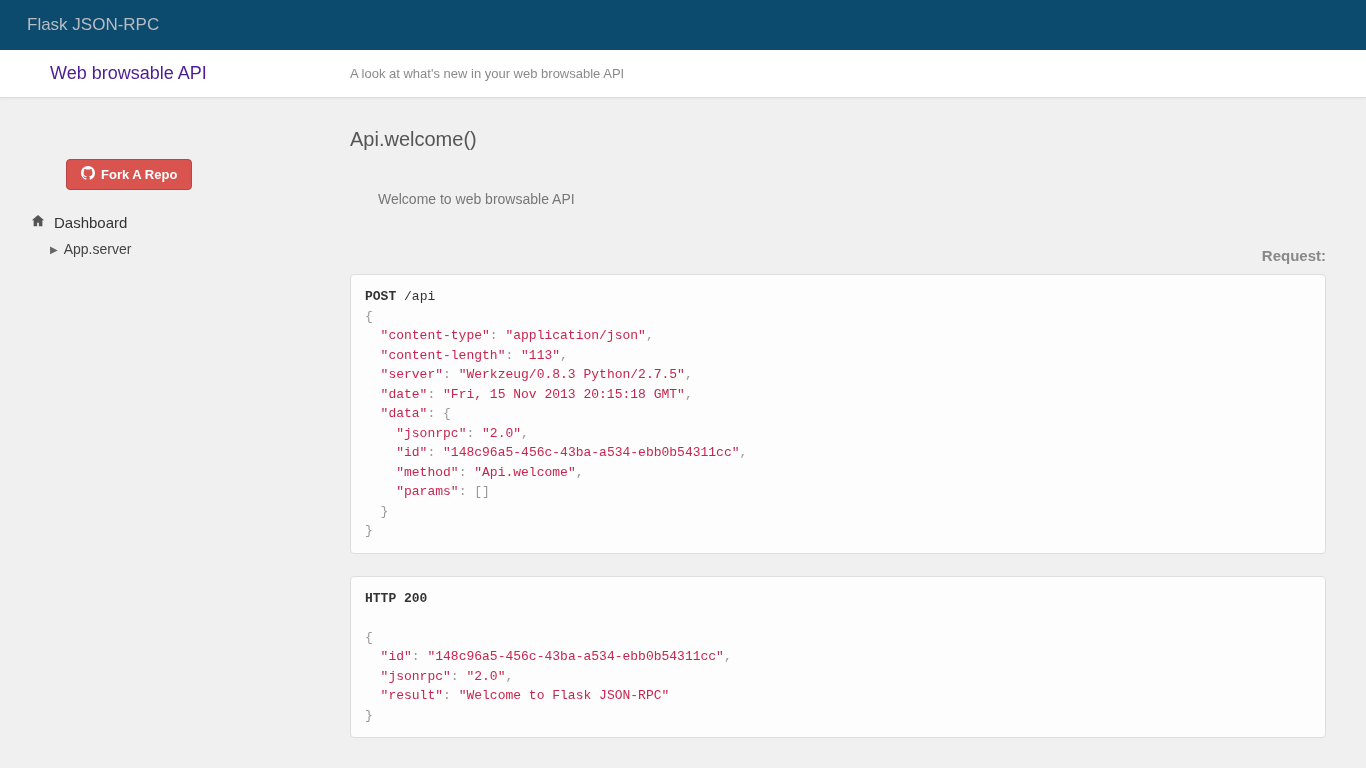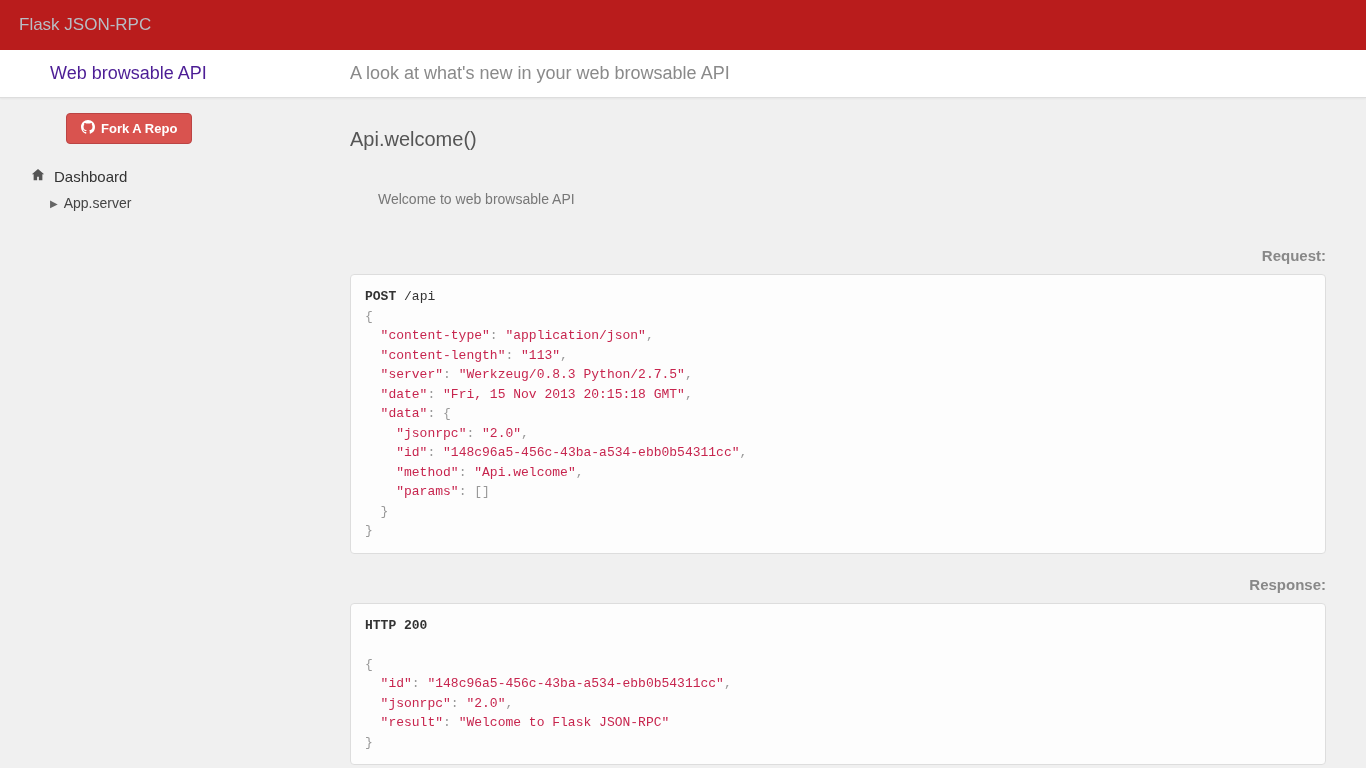--- a/index.html
+++ b/index.html
@@ -6,25 +6,25 @@
 body {
   font-family: "Helvetica Neue", Helvetica, Arial, sans-serif;
   font-size: 14px;
   background: #f0f0f0;
   color: #333;
   width: 1366px;
   height: 768px;
   overflow: hidden;
 }
 .topbar {
-  background: #b91c1c;
+  background: #0c4a6e;
   height: 50px;
   display: flex;
   align-items: center;
-  padding: 0 19px;
+  padding: 0 27px;
 }
 .topbar-title {
   color: #b8bdc4;
   font-size: 17px;
   font-weight: 400;
 }
 .subheader {
   background: #fff;
   border-bottom: 1px solid #ddd;
   height: 48px;
@@ -34,30 +34,31 @@
   box-shadow: 0 1px 2px rgba(0,0,0,0.05);
 }
 .subheader-title {
   color: #4c1d95;
   font-size: 18px;
   font-weight: 400;
   width: 300px;
 }
 .subheader-desc {
   color: #8a8a8a;
-  font-size: 18px;
+  font-size: 13px;
 }
 .main-wrap {
   display: flex;
   height: calc(100% - 98px);
 }
 .sidebar {
   width: 310px;
   padding: 15px 30px;
   flex-shrink: 0;
+  margin-top: 46px;
 }
 .fork-btn {
   background: #d9534f;
   border: 1px solid #b44;
   color: #fff;
   padding: 6px 14px;
   border-radius: 4px;
   font-size: 13px;
   font-weight: 600;
   display: inline-flex;
@@ -184,21 +185,20 @@
   <span class="tk-s">"server"</span><span class="tk-p">:</span> <span class="tk-s">"Werkzeug/0.8.3 Python/2.7.5"</span><span class="tk-p">,</span>
   <span class="tk-s">"date"</span><span class="tk-p">:</span> <span class="tk-s">"Fri, 15 Nov 2013 20:15:18 GMT"</span><span class="tk-p">,</span>
   <span class="tk-s">"data"</span><span class="tk-p">:</span> <span class="tk-p">{</span>
     <span class="tk-s">"jsonrpc"</span><span class="tk-p">:</span> <span class="tk-s">"2.0"</span><span class="tk-p">,</span>
     <span class="tk-s">"id"</span><span class="tk-p">:</span> <span class="tk-s">"148c96a5-456c-43ba-a534-ebb0b54311cc"</span><span class="tk-p">,</span>
     <span class="tk-s">"method"</span><span class="tk-p">:</span> <span class="tk-s">"Api.welcome"</span><span class="tk-p">,</span>
     <span class="tk-s">"params"</span><span class="tk-p">:</span> <span class="tk-p">[]</span>
   <span class="tk-p">}</span>
 <span class="tk-p">}</span></div>
 
-    <div class="section-label">Response:</div>
     <div class="code-block"><span class="tk-k">HTTP 200</span>
 
 <span class="tk-p">{</span>
   <span class="tk-s">"id"</span><span class="tk-p">:</span> <span class="tk-s">"148c96a5-456c-43ba-a534-ebb0b54311cc"</span><span class="tk-p">,</span>
   <span class="tk-s">"jsonrpc"</span><span class="tk-p">:</span> <span class="tk-s">"2.0"</span><span class="tk-p">,</span>
   <span class="tk-s">"result"</span><span class="tk-p">:</span> <span class="tk-s">"Welcome to Flask JSON-RPC"</span>
 <span class="tk-p">}</span></div>
   </div>
 </div>
 

